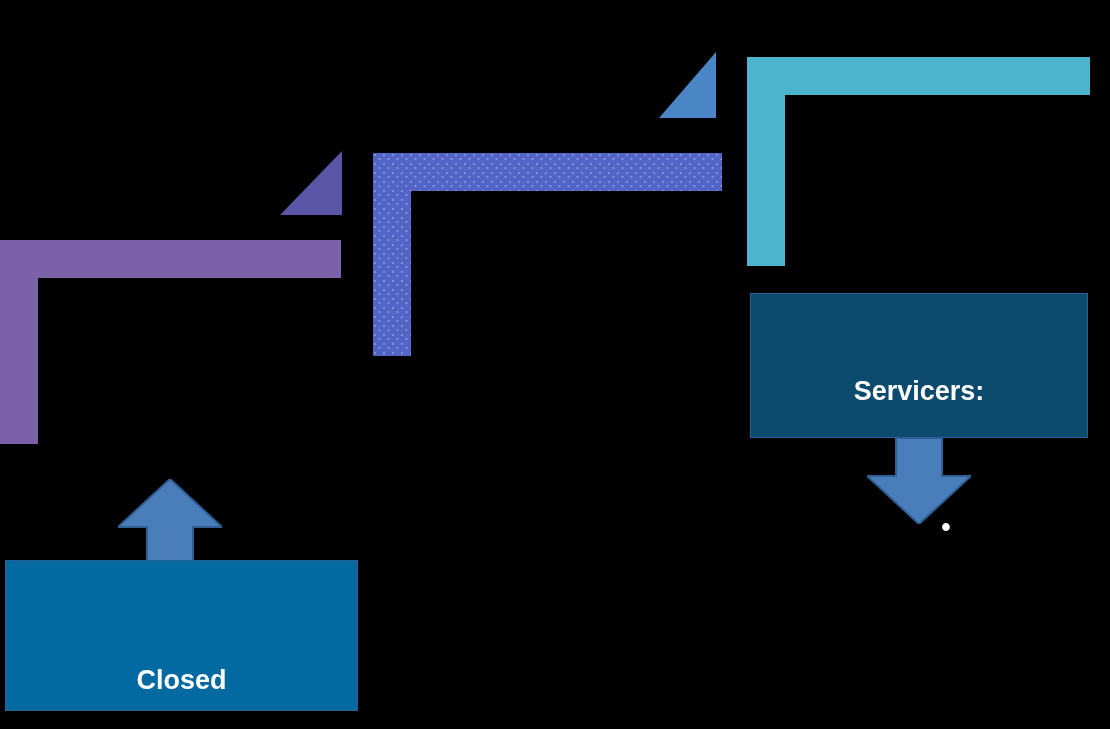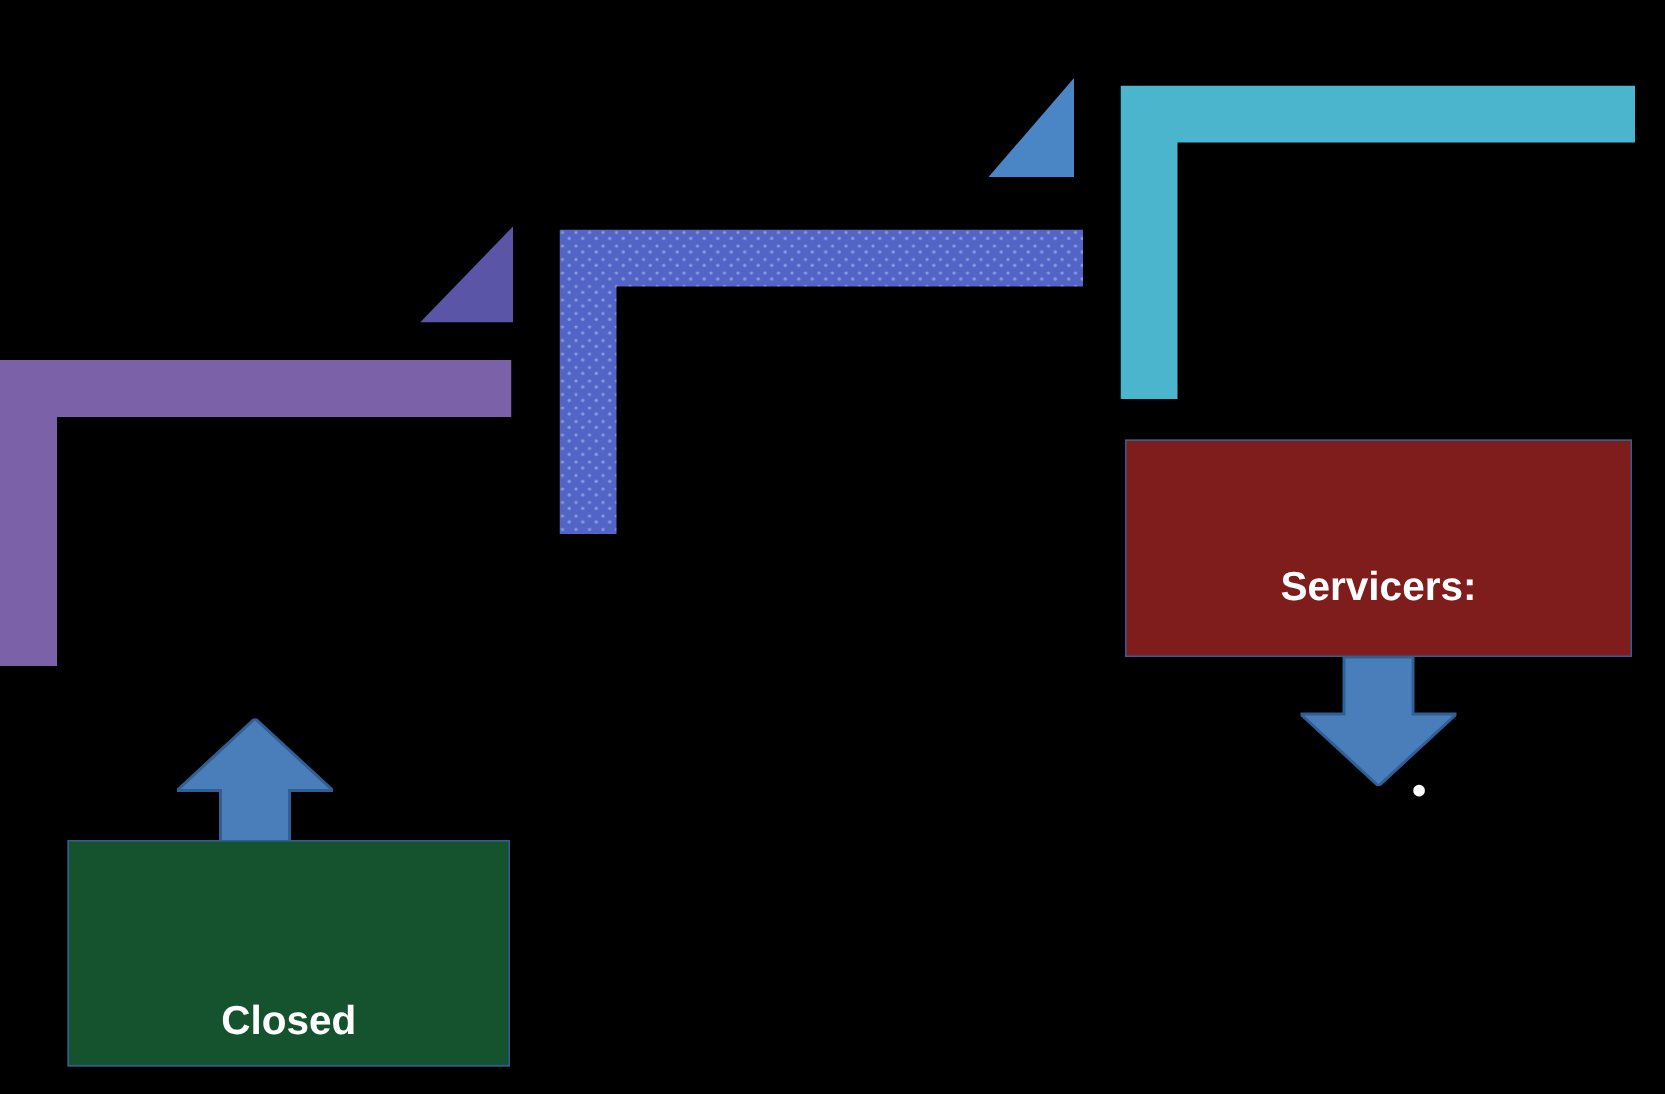--- a/index.html
+++ b/index.html
@@ -89,37 +89,37 @@
     </svg>
   </div>
 
   <div class="arrowbox" style="position:absolute; left:867px; top:438px;">
     <svg width="104" height="86" viewBox="0 0 104 86">
       <path d="M29 0 H75 V38 H104 L52 86 L0 38 H29 Z" fill="#4a7ebb" stroke="#2f5f95" stroke-width="2"></path>
     </svg>
   </div>
 
   <div class="shape" style="left:750px; top:293px; width:338px; height:145px;
-              background:#7f1d1d; border:1px solid #2f5f95; box-sizing:border-box;">
+              background:#0c4a6e; border:1px solid #2f5f95; box-sizing:border-box;">
     <div class="boxlabel servicers-label">
       <span class="bullet-line">Servicers:</span>
       <span class="bullet-line" style="padding-right:6px;">
         <span>•</span>
         <span style="display:inline-block; width:26px;"></span>
       </span>
     </div>
   </div>
 
   <div class="arrowbox" style="position:absolute; left:118px; top:479px;">
     <svg width="104" height="82" viewBox="0 0 104 82">
       <path d="M52 0 L104 48 H75 V82 H29 V48 H0 Z" fill="#4a7ebb" stroke="#2f5f95" stroke-width="2"></path>
     </svg>
   </div>
 
-  <div class="shape" style="left:5px; top:560px; width:295px; height:151px;
-              background:#14532d; border:1px solid #2f5f95; box-sizing:border-box;margin-left:40px;">
+  <div class="shape" style="left:5px; top:560px; width:353px; height:151px;
+              background:#0369a1; border:1px solid #2f5f95; box-sizing:border-box;">
     <div class="boxlabel closed-label">
       <span class="bullet-line">Closed</span>
       
     </div>
   </div>
 
 </div>
 
 </body></html>

